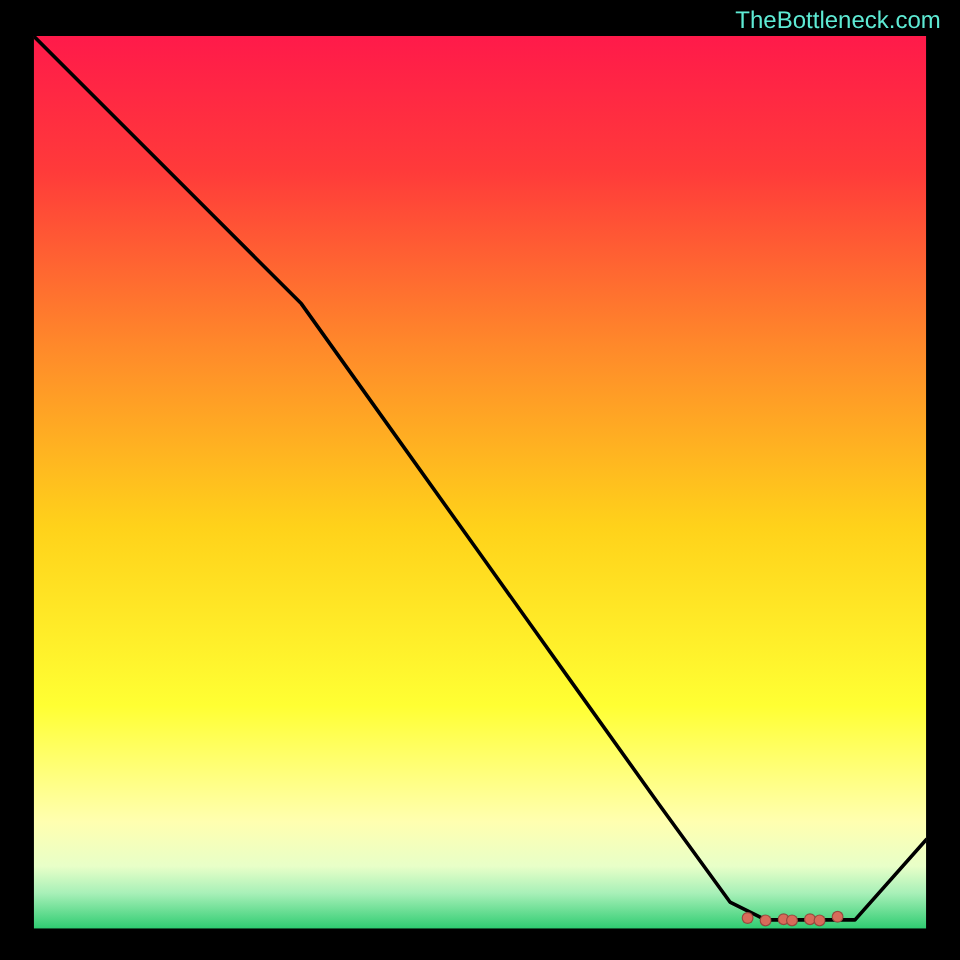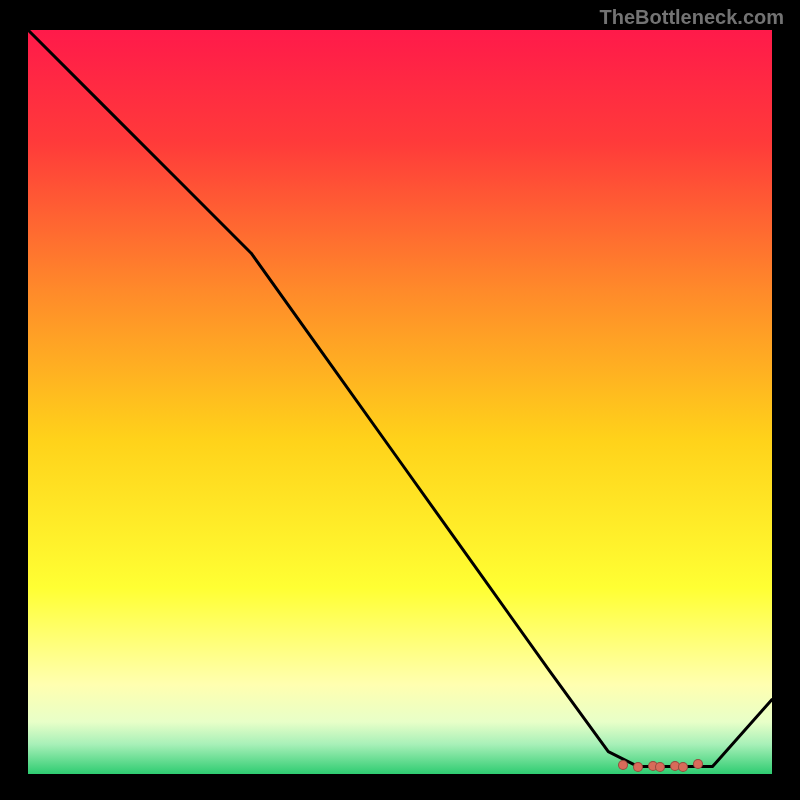--- a/index.html
+++ b/index.html
@@ -7,23 +7,23 @@
     width: 800px;
     height: 800px;
     background: #000;
     position: relative;
     font-family: Arial, sans-serif;
   }
   .watermark {
     position: absolute;
     top: 6px;
     right: 16px;
-    color: #737373;
+    color: #5eead4;
     font-size: 20px;
-    font-weight: 700;
+    font-weight: 400;
     z-index: 10;
   }
   .plot-area {
     position: absolute;
     top: 30px;
     left: 28px;
     width: 744px;
     height: 744px;
     overflow: hidden;
   }

